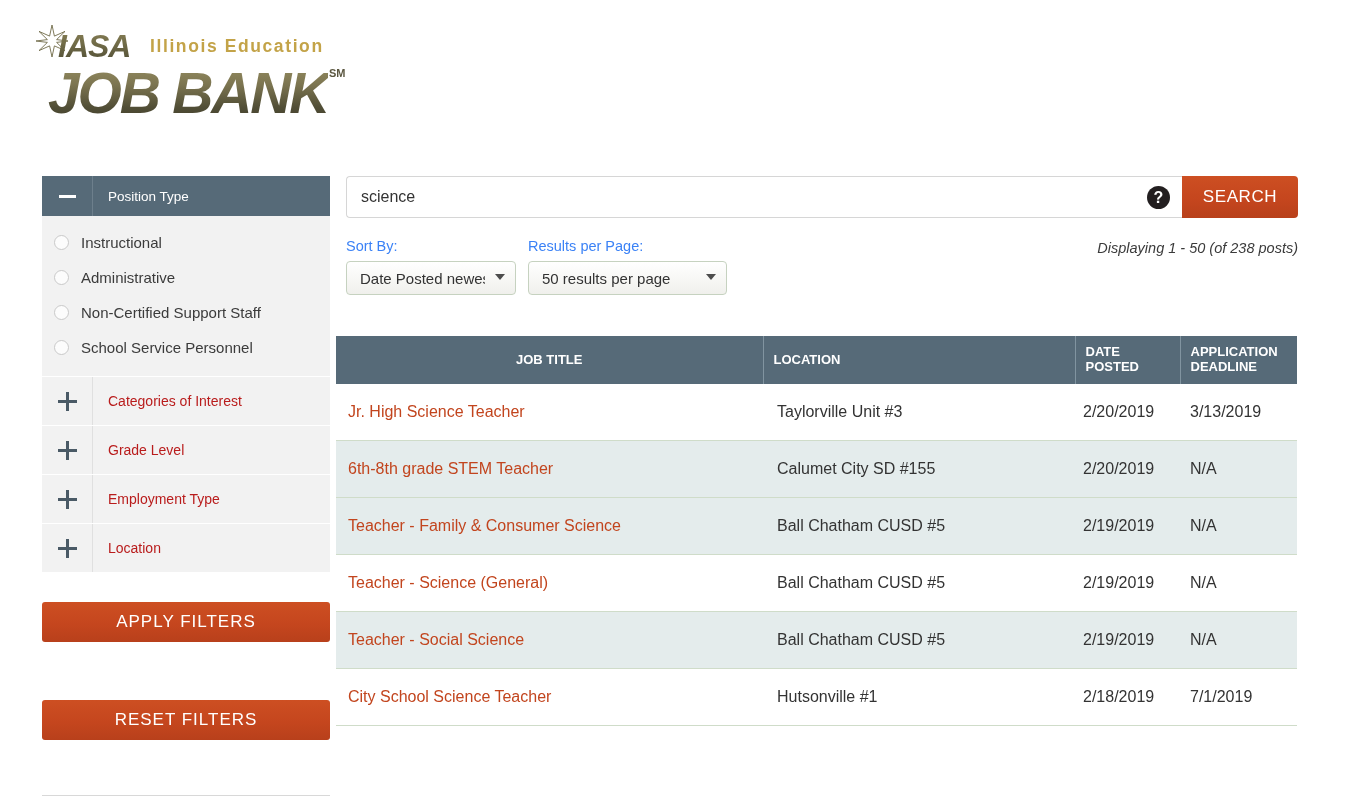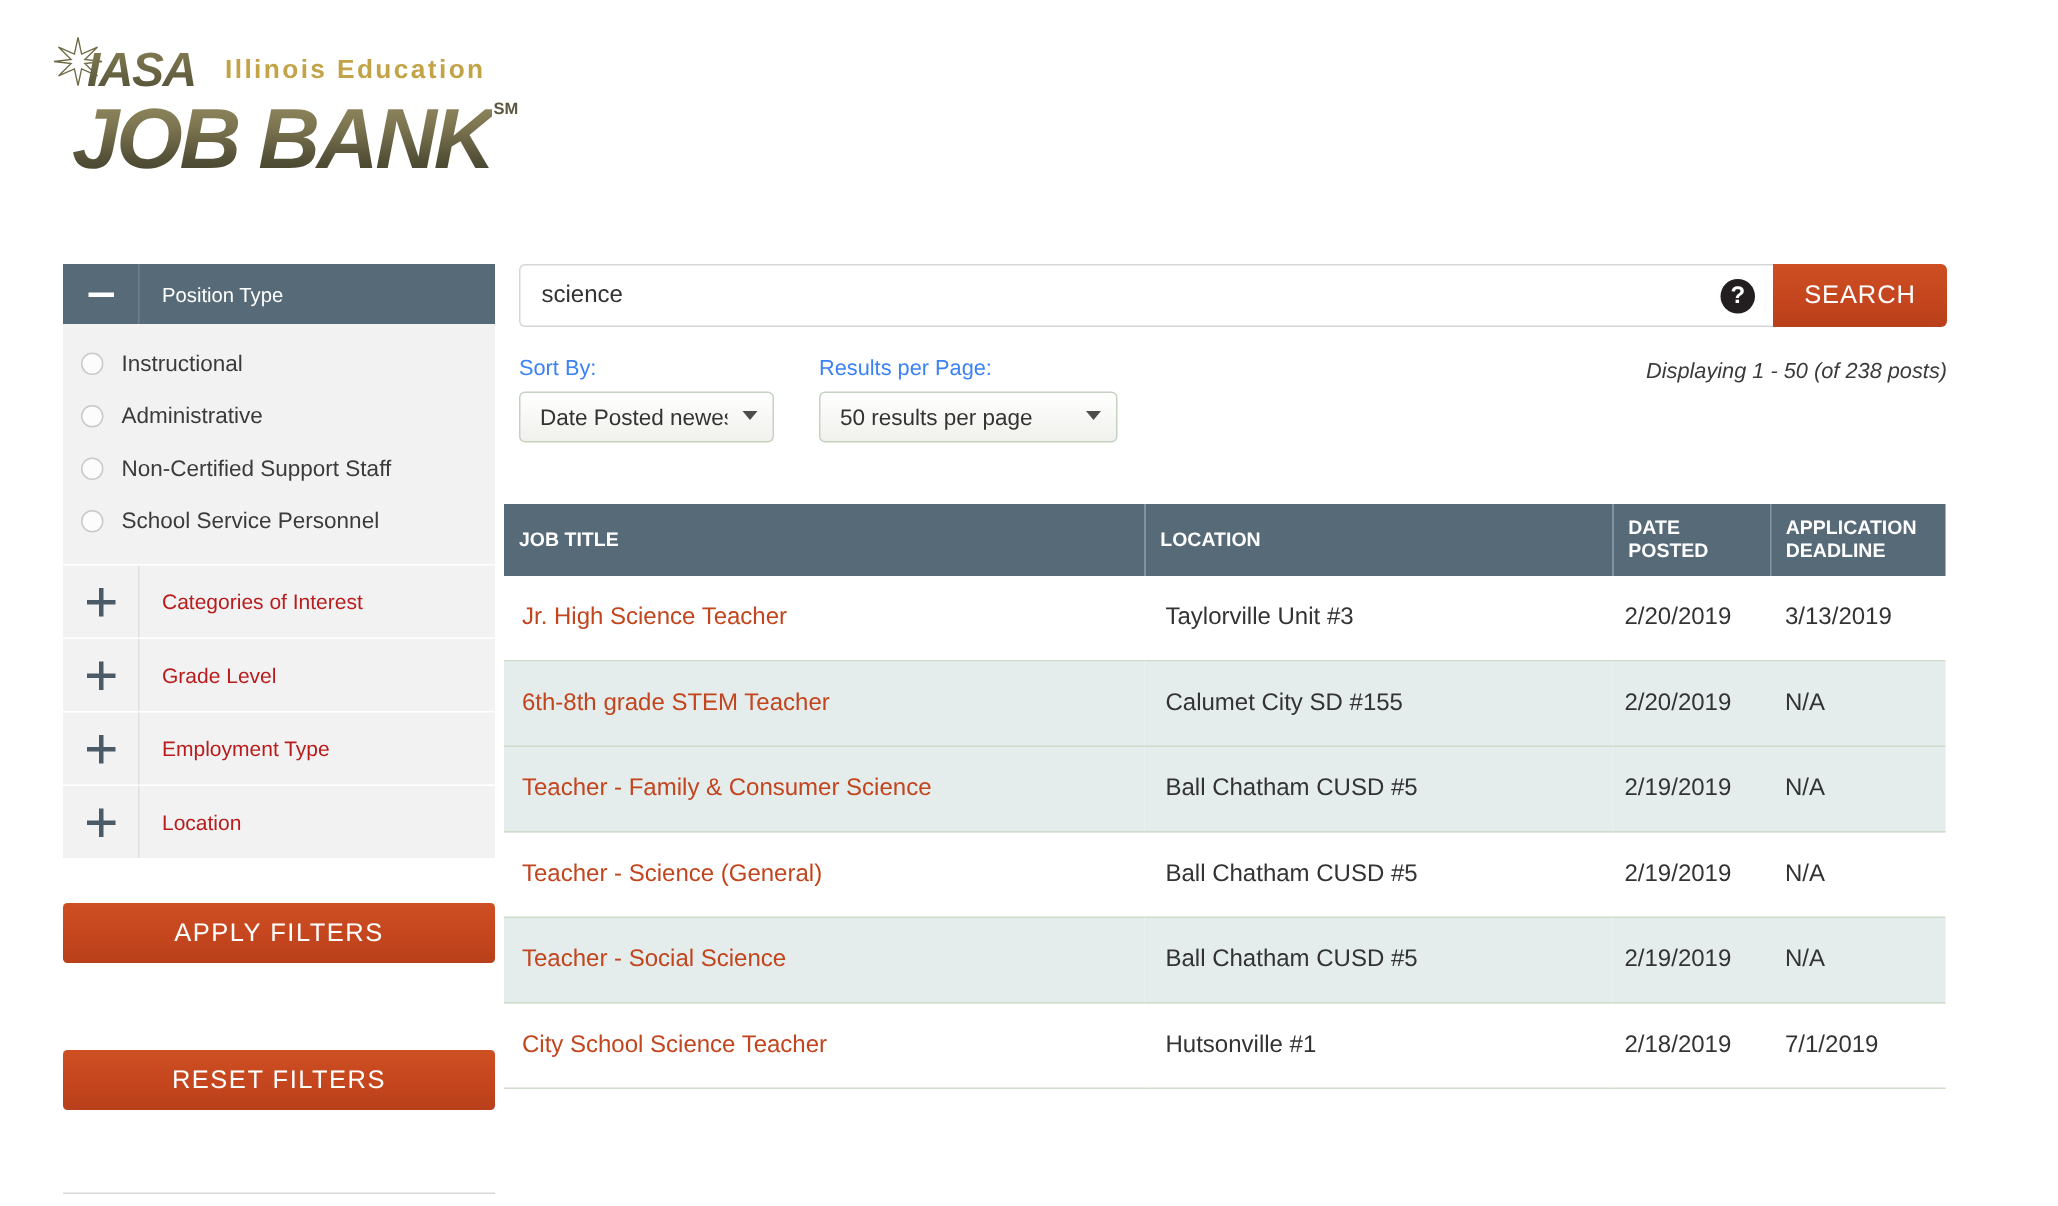--- a/index.html
+++ b/index.html
@@ -142,21 +142,21 @@
   }
   .select-wrap { position: relative; display: inline-block; }
   .select-arrow {
     position: absolute; right: 11px; top: 13px;
     width: 0; height: 0;
     border-left: 5px solid transparent; border-right: 5px solid transparent;
     border-top: 6px solid #4d4d4d; pointer-events: none;
   }
   #sortby-group { left: 0; }
   #sortby-select { width: 170px; }
-  #results-group { left: 200px; }
+  #results-group { left: 182px; }
   #results-select { width: 199px; }
   #displaying-count {
     position: absolute; right: 0; top: 2px;
     font-size: 14.5px; font-style: italic; color: #3b3b3b;
   }
 
   
   #results-table {
     position: absolute; left: 336px; top: 336px;
     width: 961px; border-collapse: collapse;
@@ -164,21 +164,21 @@
   }
   #results-table thead th {
     background: #566a78; color: #ffffff;
     font-size: 13px; font-weight: bold;
     height: 48px; padding: 0 10px;
     border-right: 1px solid #8194a0;
     vertical-align: middle;
     line-height: 1.15;
   }
   #results-table thead th:last-child { border-right: none; }
-  th.col-jobtitle { width: 427px; text-align: left; }
+  th.col-jobtitle { width: 427px; text-align: center; }
   th.col-location { width: 312px; text-align: left; }
   th.col-dateposted { width: 105px; text-align: left; }
   th.col-deadline { width: 117px; text-align: left; }
 
   #results-table tbody tr { border-bottom: 1px solid #cfdcc9; }
   #results-table tbody tr.alt { background: #e4ecec; }
   #results-table tbody td {
     padding: 14px 10px; font-size: 16px; color: #333333;
     vertical-align: middle;
   }

